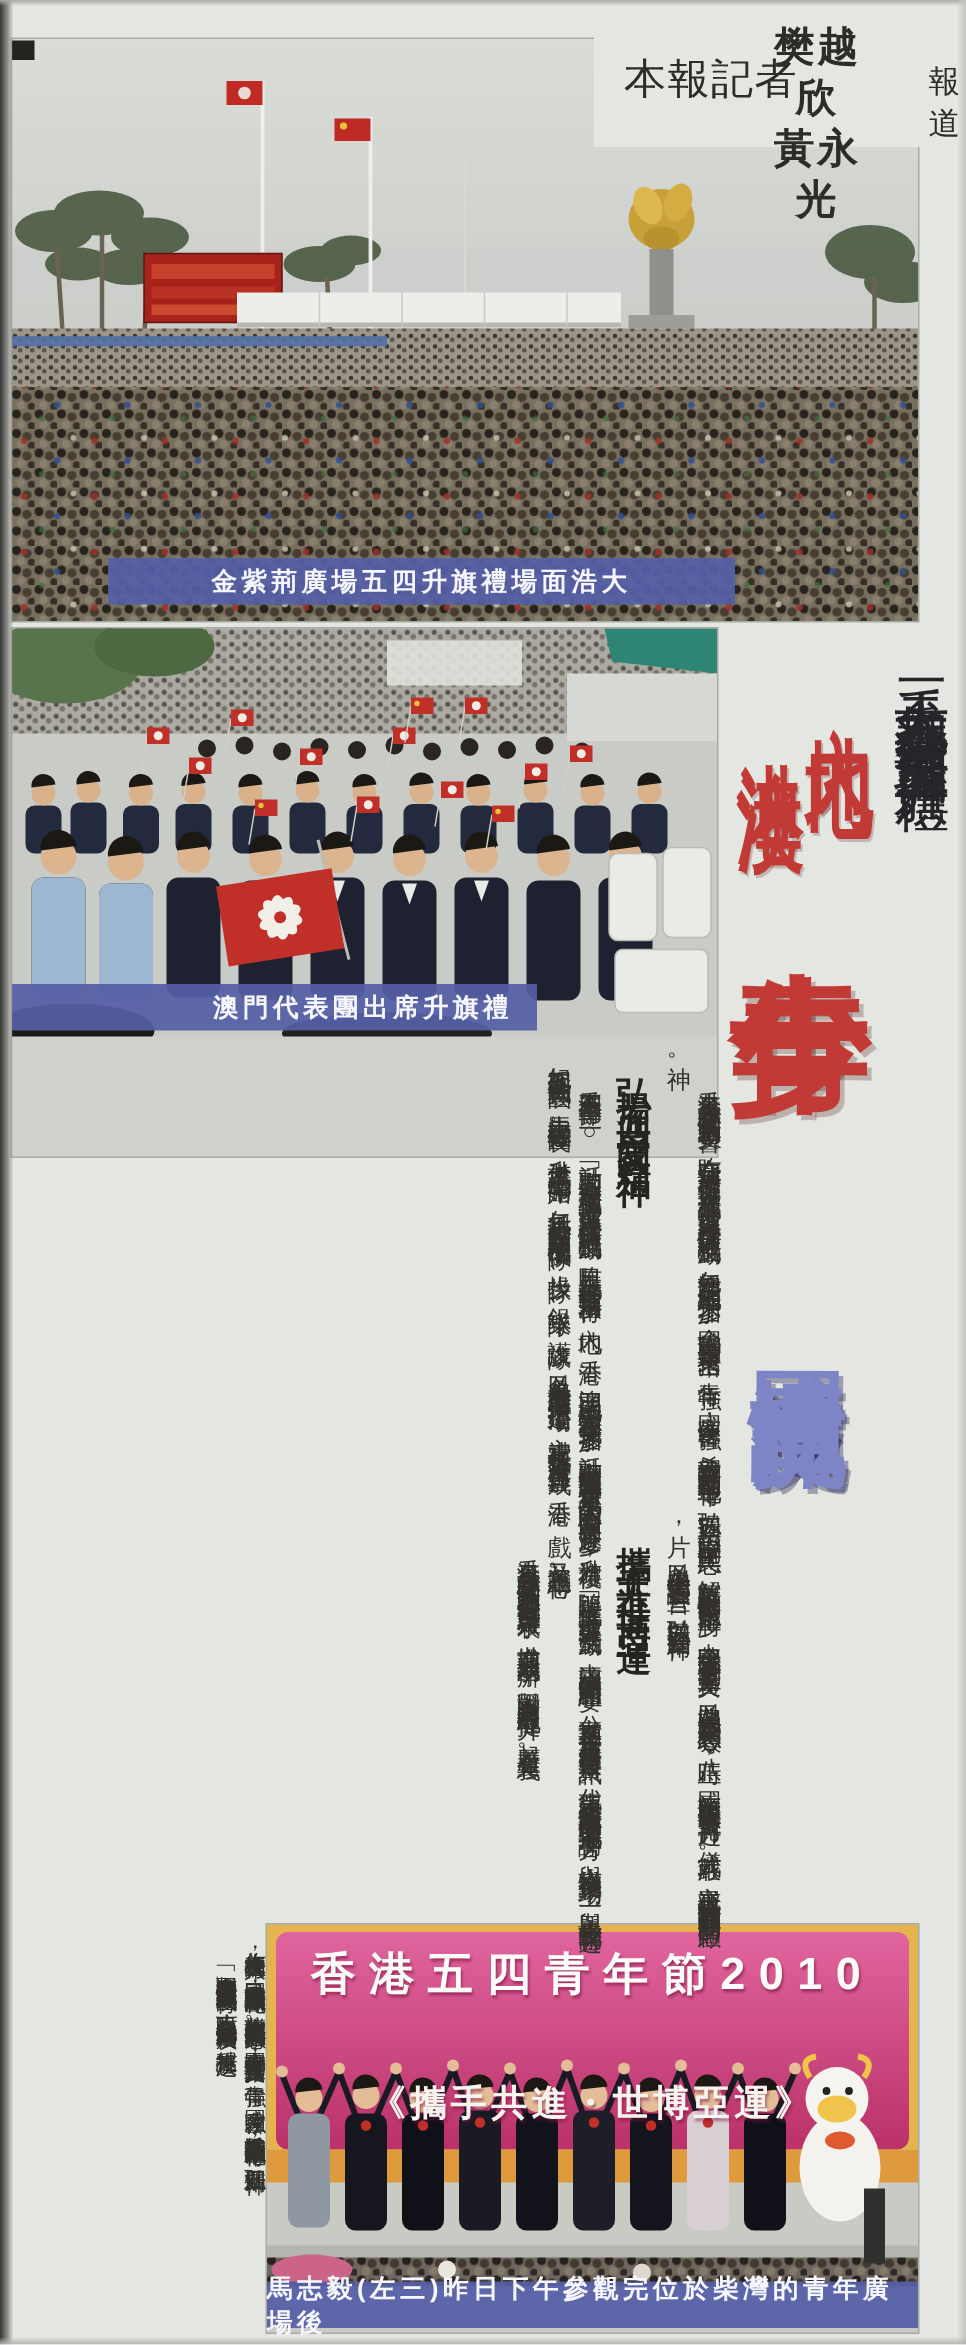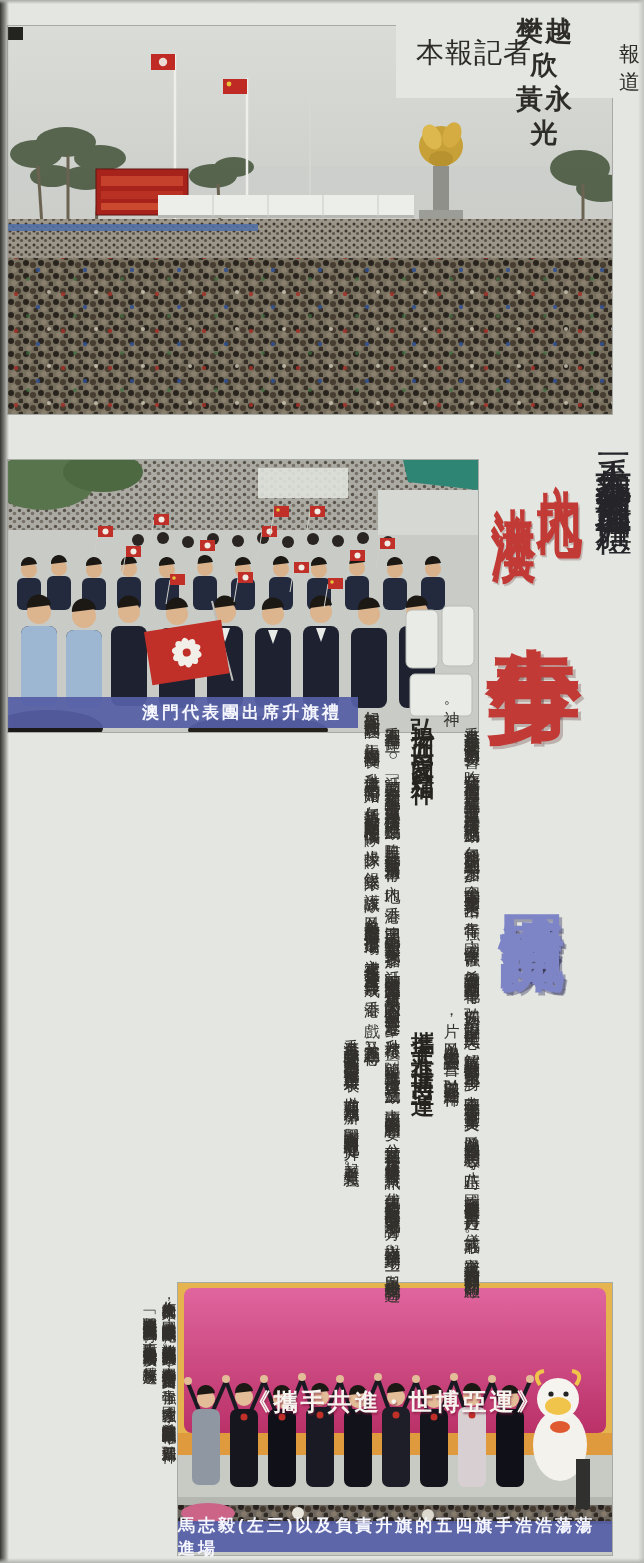--- a/index.html
+++ b/index.html
@@ -15,21 +15,21 @@
 
   
   .byline-patch{left:396px;top:6px;width:248px;height:92px;background:#e4e7e1;}
   .byline-prefix{left:416px;top:34px;font-size:28px;letter-spacing:1px;}
   .byline-names{left:502px;top:14px;width:86px;text-align:center;font-size:27px;font-weight:bold;line-height:34px;letter-spacing:2px;}
   .byline-suffix{left:590px;top:40px;font-size:21px;letter-spacing:1px;margin-left:29px;}
 
   
   .photo{outline:1px solid rgba(30,30,30,.3);background:#cfd2cc;}
   .photo-top{left:8px;top:26px;width:604px;height:388px;}
-  .photo-middle{left:8px;top:419px;width:470px;height:272px;margin-top:41px;}
+  .photo-middle{left:8px;top:419px;width:470px;height:352px;}
   .photo-bottom{left:178px;top:1283px;width:434px;height:272px;}
   .caption-bar{background:rgba(85,95,166,.93);color:#f6f6ff;font-family:"Liberation Sans","DejaVu Sans",sans-serif;
                font-weight:bold;font-size:17px;letter-spacing:3px;display:flex;align-items:center;}
   .cap-top{left:64px;top:346px;width:418px;height:31px;justify-content:center;}
   .cap-mid{left:0;top:237px;width:350px;height:31px;justify-content:flex-end;padding-right:16px;box-sizing:border-box;}
   .cap-bot{left:0;top:238px;width:434px;height:31px;justify-content:center;}
 
   
   .banner-l1{left:184px;top:1296px;width:422px;text-align:center;font-family:"Liberation Sans","DejaVu Sans",sans-serif;
              font-weight:bold;font-size:30px;letter-spacing:9px;color:#fdfdfa;text-shadow:1px 2px 2px rgba(120,20,60,.6);}
@@ -148,20 +148,23 @@
         <line x1="260" y1="169" x2="260" y2="191" stroke="#c9cbc5"></line>
         <line x1="315" y1="169" x2="315" y2="191" stroke="#c9cbc5"></line>
         <line x1="370" y1="169" x2="370" y2="191" stroke="#c9cbc5"></line>
       </g>
 
       <rect y="193" width="604" height="46" fill="url(#csA)"></rect>
       <rect y="198" width="250" height="7" fill="#4f6fa8" opacity=".85"></rect>
       <rect y="232" width="604" height="156" fill="url(#clA)"></rect>
       <rect y="232" width="604" height="156" fill="url(#ckA)"></rect>
     </svg>
+    <div class="abs caption-bar cap-top">
+      <span>金紫荊廣場五四升旗禮場面浩大</span>
+    </div>
   </div>
 
   <div class="abs photo photo-middle">
     <svg width="470" height="272" viewBox="0 0 470 272">
       <defs>
         <pattern id="csB" width="9" height="8" patternUnits="userSpaceOnUse">
           <rect width="9" height="8" fill="#a8a79f"></rect>
           <circle cx="2.5" cy="2.5" r="1.7" fill="#4a443c"></circle>
           <circle cx="6.5" cy="5.5" r="1.8" fill="#6e675c"></circle>
         </pattern>
@@ -468,23 +471,24 @@
       </g>
 
       <rect y="214" width="434" height="30" fill="#b4b6b0"></rect>
       <rect y="222" width="434" height="19" fill="url(#clC)"></rect>
       <ellipse cx="30" cy="230" rx="27" ry="10" fill="#cc6488"></ellipse>
       <circle cx="120" cy="230" r="6" fill="#e8e6dd"></circle>
         <circle cx="250" cy="232" r="6" fill="#ddd9cf"></circle>
       <rect x="398" y="176" width="14" height="50" fill="#30302e"></rect>
     </svg>
     <div class="abs caption-bar cap-bot">
-      <span>馬志毅(左三)以及負責升旗的五四旗手浩浩蕩蕩進場</span>
+      <span>馬志毅(左三)昨日下午參觀完位於柴灣的青年廣場後</span>
     </div>
   </div>
+  <div class="abs banner-l1">香港五四青年節2010</div>
   <div class="abs banner-l2">《攜手共進・世博亞運》</div>
 
   <div class="abs byline-patch"></div>
   <div class="abs byline-prefix">本報記者</div>
   <div class="abs byline-names">
     <div>樊越欣</div>
     <div>黃永光</div>
   </div>
   <div class="abs byline-suffix">報道</div>
 

